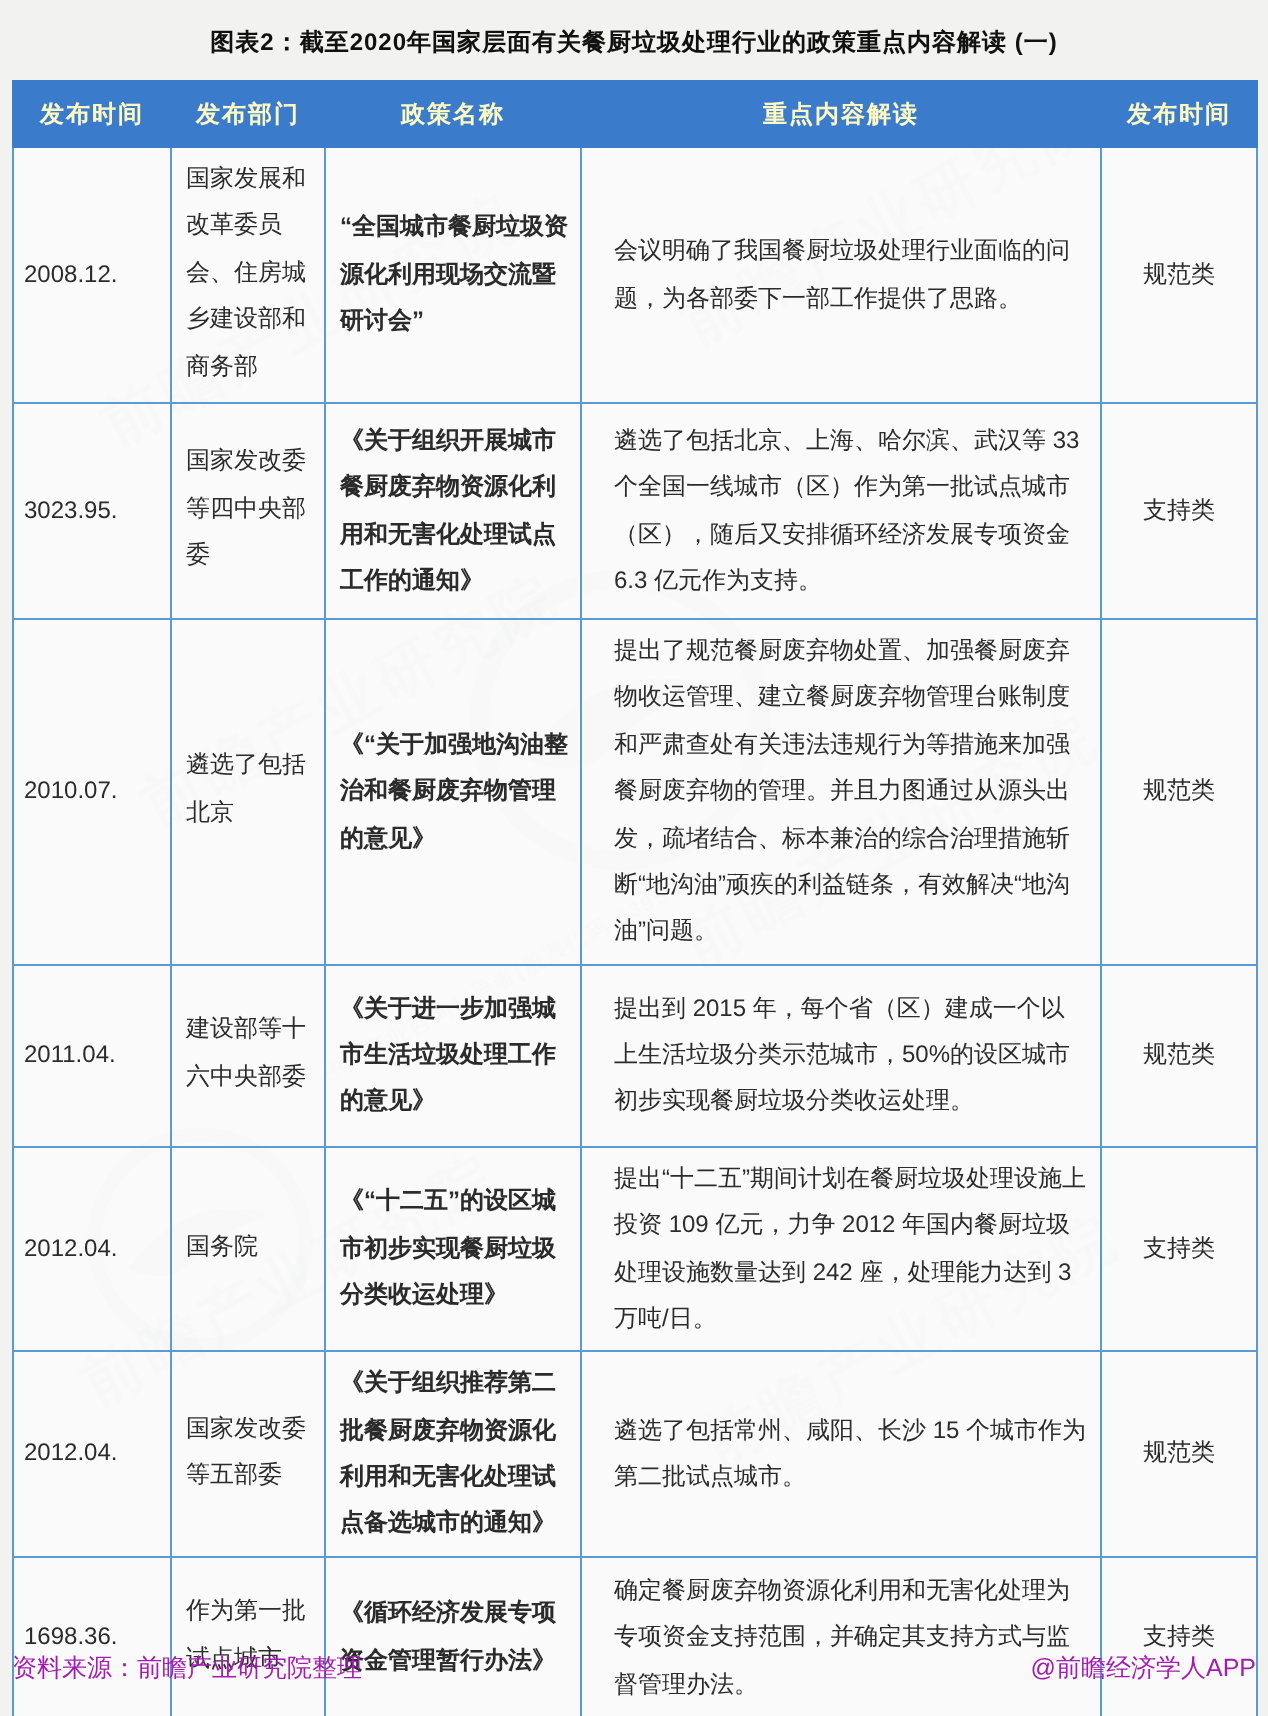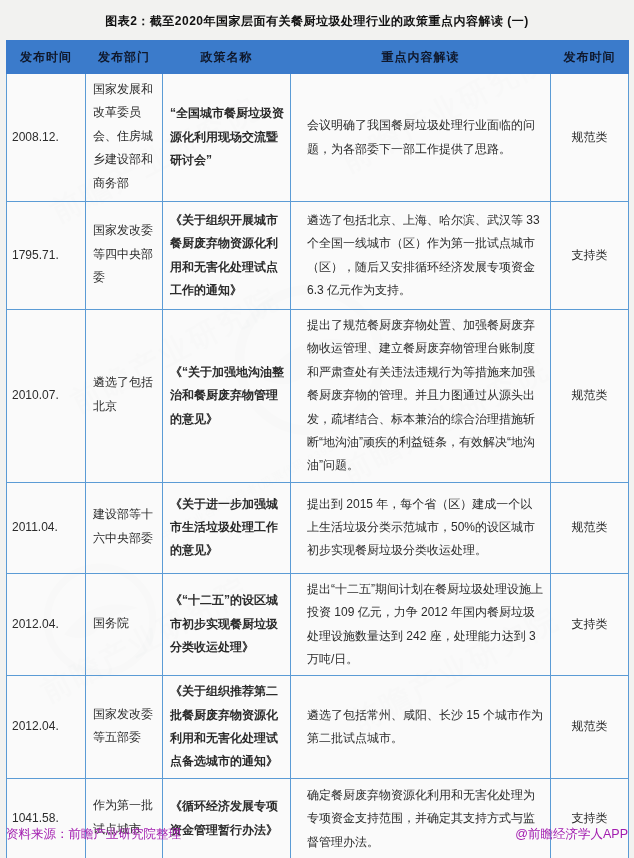--- a/index.html
+++ b/index.html
@@ -48,21 +48,21 @@
     margin:10px 0 0 6px;
     width:622px;
   }
   col.c0{width:79px;}
   col.c1{width:77px;}
   col.c2{width:128px;}
   col.c3{width:260px;}
   col.c4{width:78px;}
   th{
     background:#3b7bcb;
-    color:#0f172a;
+    color:#fef9c3;
     font-size:12px;
     font-weight:bold;
     height:30px;
     border:1px solid #3b7bcb;
     text-align:center;
     letter-spacing:1px;
   }
   td{
     border:1px solid #5b9bd5;
     font-size:12px;
@@ -139,21 +139,21 @@
     </thead>
     <tbody>
         <tr>
           <td class="c0">2008.12.</td>
           <td class="c1">国家发展和改革委员会、住房城乡建设部和商务部</td>
           <td class="c2">“全国城市餐厨垃圾资源化利用现场交流暨研讨会”</td>
           <td class="c3">会议明确了我国餐厨垃圾处理行业面临的问题，为各部委下一部工作提供了思路。</td>
           <td class="c4">规范类</td>
         </tr>
         <tr>
-          <td class="c0">1795.71.</td>
+          <td class="c0">3023.95.</td>
           <td class="c1">国家发改委等四中央部委</td>
           <td class="c2">《关于组织开展城市餐厨废弃物资源化利用和无害化处理试点工作的通知》</td>
           <td class="c3">遴选了包括北京、上海、哈尔滨、武汉等 33 个全国一线城市（区）作为第一批试点城市（区），随后又安排循环经济发展专项资金 6.3 亿元作为支持。</td>
           <td class="c4">支持类</td>
         </tr>
         <tr>
           <td class="c0">2010.07.</td>
           <td class="c1">遴选了包括北京</td>
           <td class="c2">《“关于加强地沟油整治和餐厨废弃物管理的意见》</td>
           <td class="c3">提出了规范餐厨废弃物处置、加强餐厨废弃物收运管理、建立餐厨废弃物管理台账制度和严肃查处有关违法违规行为等措施来加强餐厨废弃物的管理。并且力图通过从源头出发，疏堵结合、标本兼治的综合治理措施斩断“地沟油”顽疾的利益链条，有效解决“地沟油”问题。</td>
@@ -174,21 +174,21 @@
           <td class="c4">支持类</td>
         </tr>
         <tr>
           <td class="c0">2012.04.</td>
           <td class="c1">国家发改委等五部委</td>
           <td class="c2">《关于组织推荐第二批餐厨废弃物资源化利用和无害化处理试点备选城市的通知》</td>
           <td class="c3">遴选了包括常州、咸阳、长沙 15 个城市作为第二批试点城市。</td>
           <td class="c4">规范类</td>
         </tr>
         <tr>
-          <td class="c0">1041.58.</td>
+          <td class="c0">1698.36.</td>
           <td class="c1">作为第一批试点城市</td>
           <td class="c2">《循环经济发展专项资金管理暂行办法》</td>
           <td class="c3">确定餐厨废弃物资源化利用和无害化处理为专项资金支持范围，并确定其支持方式与监督管理办法。</td>
           <td class="c4">支持类</td>
         </tr>
       </tbody>
   </table>
 </div>
 
 <div class="footer">

